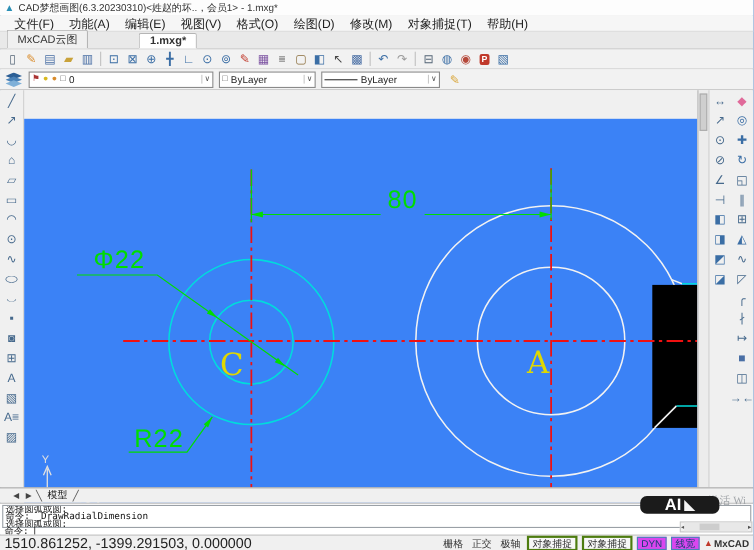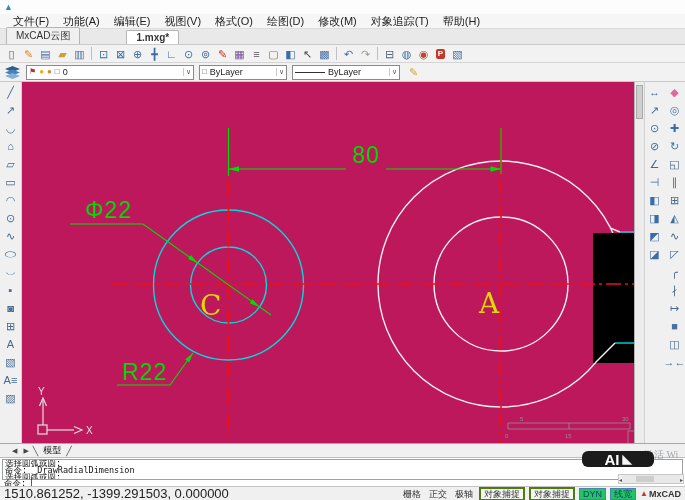--- a/index.html
+++ b/index.html
@@ -82,21 +82,21 @@
   #cmd-history div { line-height:6.9px; white-space:pre; }
   #cmd-prompt { padding-left:4px; line-height:6.5px; white-space:pre; }
   .cursor { color:#000; }
 
   #statusbar { left:0; top:486px; width:685px; height:14px; background:#f0f0f0; border-top:1px solid #c5c5c5;
                display:flex; align-items:center; font-size:9px; color:#333; padding:0 4px; }
   #coords { font-size:13px; color:#222; }
   #status-right { margin-left:auto; display:flex; align-items:center; gap:4px; }
   .sbtn { padding:0 2px; line-height:10px; cursor:default; }
   .sbtn.st-button { border:2px solid #4d7c0f; background:#f7f7f7; padding:0 3px; }
-  .sbtn.st-active { border:1px solid #4a82b8; background:#22c55e; color:#123f72; padding:0 3px; }
+  .sbtn.st-active { border:1px solid #4a82b8; background:#d946ef; color:#123f72; padding:0 3px; }
   #feedback-link { color:#1a56c4; }
   #brand { display:flex; align-items:center; gap:1px; color:#333; font-weight:bold; }
   #brand .mark { color:#c0392b; font-size:8px; }
 
   
   #cmd-scroll { left:618px; top:474px; width:66px; height:10px; background:#f0f0f0; border:1px solid #c8c8c8;
                 display:flex; align-items:center; font-size:6px; color:#555; z-index:5; }
   #cmd-scroll .tr { flex:1; height:100%; background:#e8e8e8; position:relative; }
   #cmd-scroll .th { position:absolute; left:14px; top:1px; width:18px; height:6px; background:#cdcdcd; }
   #activate-text { left:644px; top:448px; font-size:10px; color:rgba(150,155,160,.85); z-index:6;font-family:Liberation Serif, serif; }
@@ -105,32 +105,33 @@
               align-items:center; justify-content:center; gap:3px; font-weight:bold; }
   #wm-badge .ai { font-size:15px; }
   #wm-badge .mountain { font-size:12px; line-height:12px; color:#f5f5f5; }
   #wm-name { font-size:16px; font-weight:bold; color:#1a1a1a; }
 </style>
 </head>
 <body>
 
 <div id="titlebar" class="abs">
   <span class="appicon">▲</span>
+  <span class="title">CAD梦想画图(6.3.20230310)&lt;姓赵的坏..，会员1&gt; - 1.mxg*</span>
 </div>
 
 <div id="menubar" class="abs">
 
 <span class="mi"><span>文件(F)</span></span>
     <span class="mi"><span>功能(A)</span></span>
     <span class="mi"><span>编辑(E)</span></span>
     <span class="mi"><span>视图(V)</span></span>
     <span class="mi"><span>格式(O)</span></span>
     <span class="mi"><span>绘图(D)</span></span>
     <span class="mi"><span>修改(M)</span></span>
-    <span class="mi"><span>对象追踪(T)</span></span>
+    <span class="mi"><span>对象捕捉(T)</span></span>
     <span class="mi"><span>帮助(H)</span></span>
   </div>
 
 <div id="tabbar" class="abs">
   <span class="doctab">MxCAD云图</span>
   <span class="doctab active">1.mxg*</span>
 </div>
 
 <div id="toolbar-main" class="abs">
 
@@ -299,21 +300,21 @@
         <span class="glyph">▧</span>
       </span>
       <span class="tbtn">
         <span class="glyph">A≡</span>
       </span>
       <span class="tbtn">
         <span class="glyph">▨</span>
       </span>
     </div>
 
-  <div id="canvas" class="abs" style="background: #be185d;">
+  <div id="canvas" class="abs" style="background: #3b82f6; margin-top: 26px;">
     <svg viewBox="0 0 612 361" width="612" height="361">
 
       <circle class="geo-cyan" cx="206.5" cy="203" r="75"></circle>
       <circle class="geo-cyan" cx="206.5" cy="203" r="38"></circle>
       <circle class="geo-white" cx="479" cy="202" r="123"></circle>
       <circle class="geo-white" cx="479" cy="202" r="67"></circle>
       <rect x="571" y="151" width="42" height="130" fill="#000"></rect>
       <polyline class="geo-white" points="588.6,146.2 598,150"></polyline>
       <polyline class="geo-white" points="573,281 593,261"></polyline>
       <line class="geo-cyan" x1="598" y1="150" x2="612" y2="150"></line>

